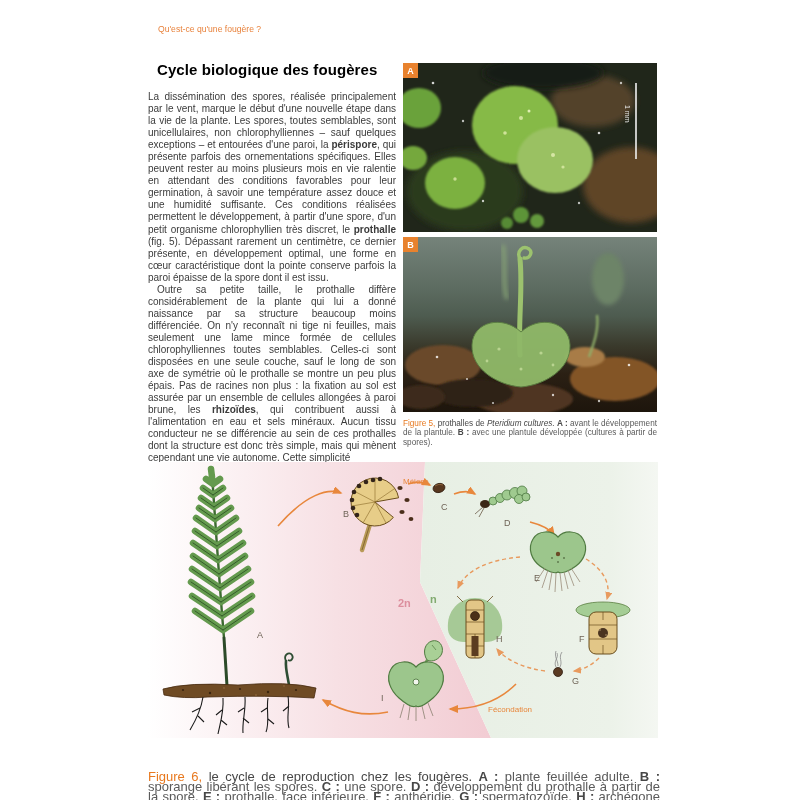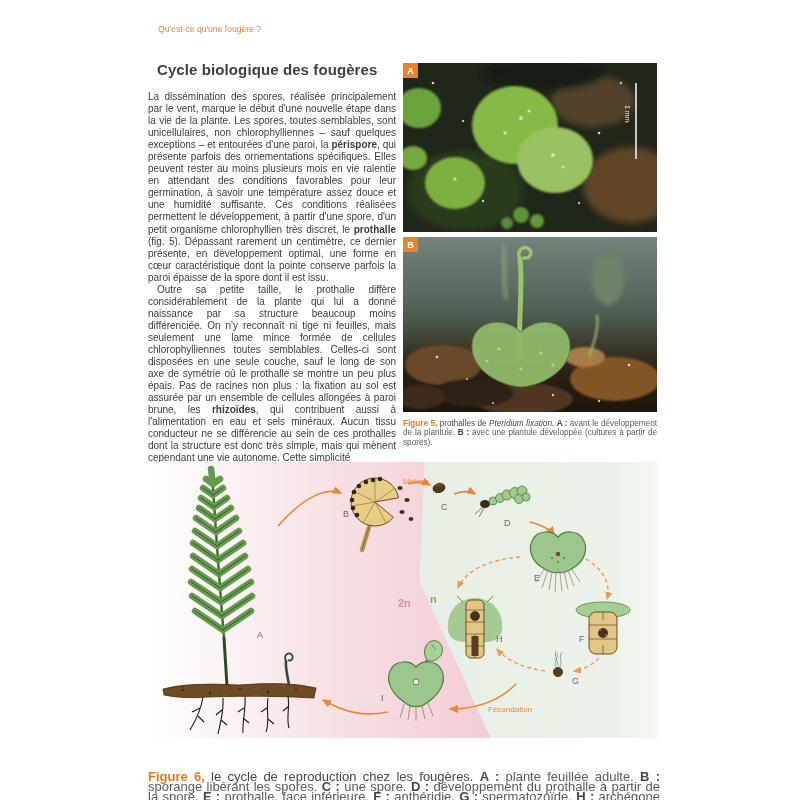--- a/index.html
+++ b/index.html
@@ -1,33 +1,33 @@
 <!DOCTYPE html>
 <html><head>
 <meta charset="utf-8">
 <style>
   html,body { margin:0; padding:0; }
   .page { position:relative; width:800px; height:800px; background:#ffffff;
           font-family:"Liberation Sans", sans-serif; overflow:hidden; }
   .kicker { position:absolute; left:158px; top:24px; font-size:8.6px; color:#e8823c; }
   .title  { position:absolute; left:157px; top:61px; font-size:15px; font-weight:bold;
-            color:#404040; margin:0; letter-spacing:0.1px; }
+            color:#000000; margin:0; letter-spacing:0.1px; }
   .col-text { position:absolute; left:148px; top:91px; width:248px; font-size:10px;
               line-height:12.05px; color:#3b3b3b; text-align:justify; }
   .col-text p { margin:0; }
   .col-text p.indent { text-indent:9px; }
   .photos { position:absolute; left:403px; top:63px; width:254px; }
   .photo { position:relative; width:254px; overflow:hidden; background:#20261a; }
   .photo svg { display:block; }
   .photo-gap { height:5px; background:#ffffff; }
   .fig5-caption { position:absolute; left:403px; top:419px; width:254px; font-size:8.2px;
                   line-height:9.4px; color:#5a5a5a; text-align:justify; }
   .fig6-caption { position:absolute; left:148px; top:772px; width:512px; font-size:13px;
                   line-height:9.9px; color:#5a5a5a; text-align:justify; }
-  .fig-label { color:#e8791f; font-weight:bold; }
+  .fig-label { color:#e8791f; font-weight:normal; }
   .cap-bold { font-weight:normal; color:#474747; }
   .cap-letter { font-weight:bold; color:#474747; }
   .species { font-style:italic; }
   .diagram { position:absolute; left:148px; top:462px; width:510px; height:276px; }
   .diagram svg { display:block; }
   .page-number { position:absolute; left:0; top:767px; width:800px; text-align:center;
                  font-size:9px; color:#555555; }
   svg text { font-family:"Liberation Sans", sans-serif; }
   .dlabel { font-size:9px; fill:#6f6457; }
   .dlabel-orange { font-size:8px; fill:#e8873c; }
@@ -135,21 +135,21 @@
         <circle cx="226" cy="128" r="1.3" fill="#ffffff" opacity="0.8"></circle>
           <circle cx="64" cy="142" r="1.1" fill="#ffffff" opacity="0.7"></circle>
         <circle cx="196" cy="164" r="1.2" fill="#ffffff" opacity="0.7"></circle>
           <circle cx="90" cy="166" r="1.1" fill="#ffffff" opacity="0.7"></circle>
         <rect x="0" y="0" width="15" height="15" fill="#e8822e"></rect>
         <text x="7.5" y="11" text-anchor="middle" class="badge-text">B</text>
       </svg>
     </div>
   </div>
 
-  <div class="fig5-caption"><span class="fig-label">Figure 5, </span><span class="cap-bold">prothalles de </span><span class="cap-bold species">Pteridium fixation. </span><b class="cap-letter">A : </b><span>avant le développement de la plantule. </span><b class="cap-letter">B : </b><span>avec une plantule développée (cultures à partir de spores).</span></div>
+  <div class="fig5-caption"><span class="fig-label">Figure 5, </span><span class="cap-bold">prothalles de </span><span class="cap-bold species">Pteridium cultures. </span><b class="cap-letter">A : </b><span>avant le développement de la plantule. </span><b class="cap-letter">B : </b><span>avec une plantule développée (cultures à partir de spores).</span></div>
 
   <div class="diagram">
     <svg width="510" height="276" viewBox="0 0 510 276">
       <defs>
         <linearGradient id="pinkG" x1="0" y1="0" x2="1" y2="0">
           <stop offset="0" stop-color="#ffffff"></stop>
             <stop offset="0.55" stop-color="#f7e0e4"></stop>
           <stop offset="1" stop-color="#f2ccd3"></stop>
         </linearGradient>
         <linearGradient id="greenG" x1="0" y1="0" x2="1" y2="0">

